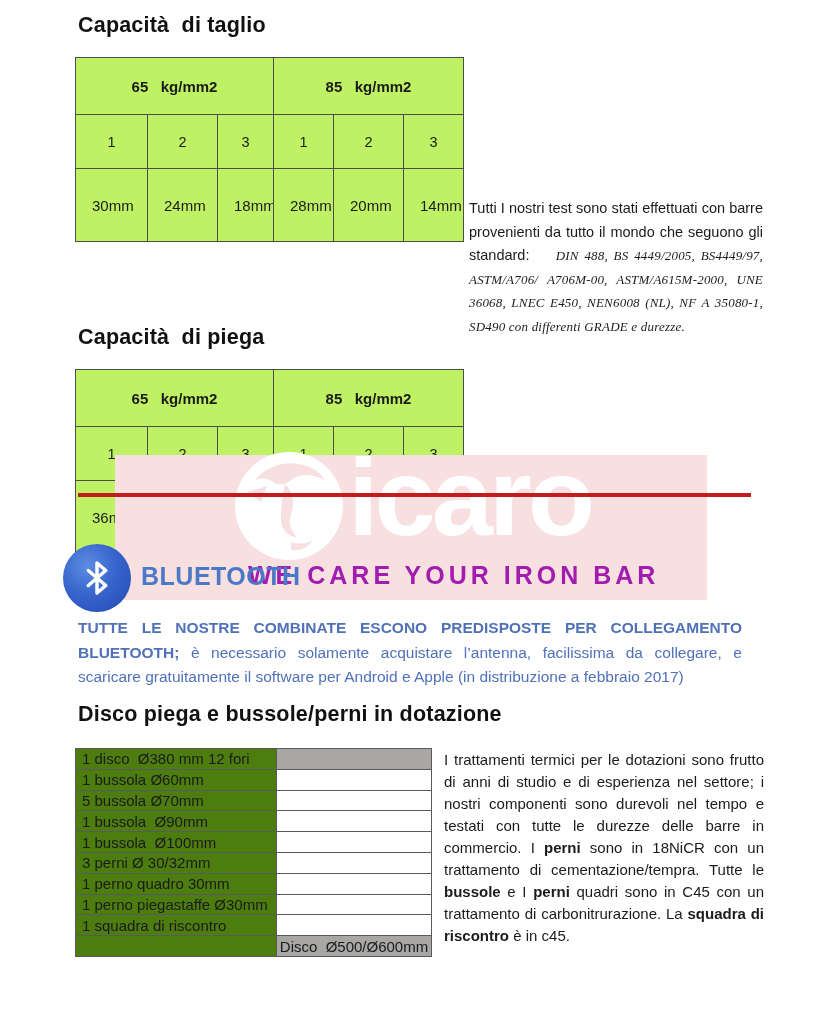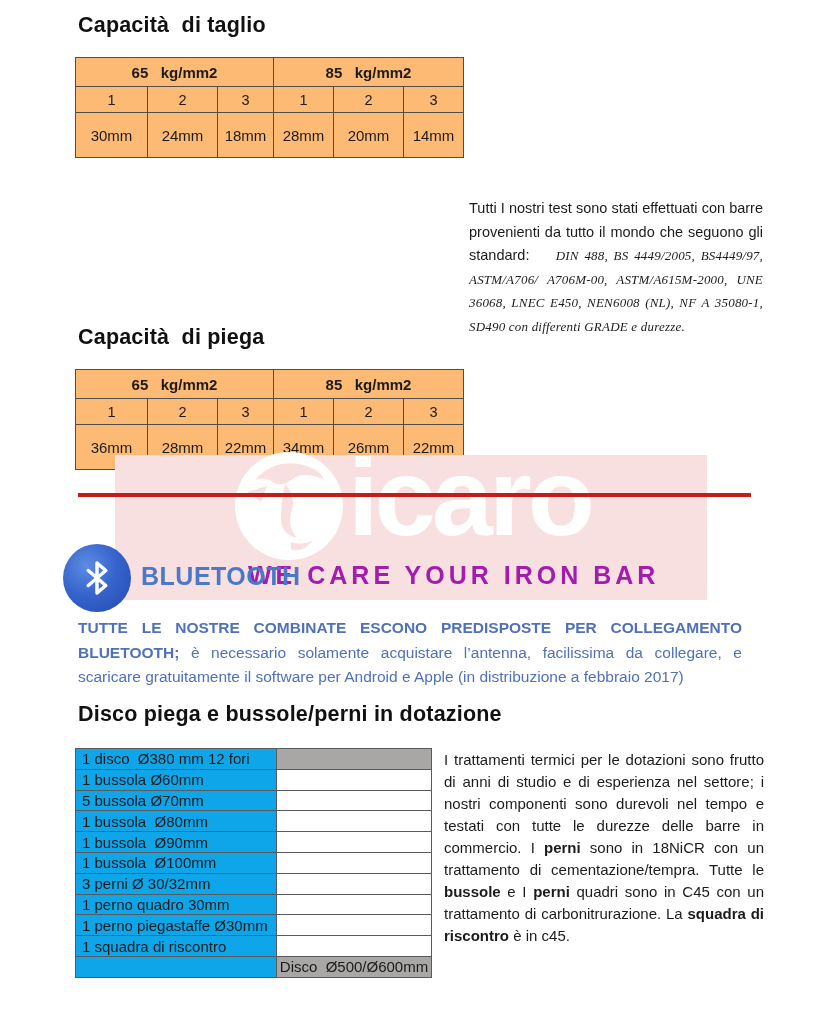--- a/index.html
+++ b/index.html
@@ -11,22 +11,22 @@
   h2.sec-title{
     margin:0;font-size:21.5px;font-weight:bold;color:#111;
     letter-spacing:0.2px;
   }
   
   table.cap{
     border-collapse:collapse;table-layout:fixed;width:388px;
     font-family:"Liberation Sans",sans-serif;
   }
   table.cap td,table.cap th{
-    border:1px solid #4d4d4d;background:#fdba74;text-align:center;
-    padding:2px;overflow:hidden;
+    border:1px solid #4d4d4d;background:#bef264;text-align:center;
+    padding:16px;overflow:hidden;
   }
   table.cap th{font-size:15px;font-weight:bold;height:24px;}
   table.cap tr.numrow td{font-size:14.5px;height:21px;}
   table.cap tr.valrow td{font-size:15px;height:40px;}
   
   .para{ text-align:justify; }
   .seg-plain{}
   .seg-bold{font-weight:bold;}
   .seg-serif-italic{
     font-family:"Liberation Serif",serif;font-style:italic;font-size:13px;
@@ -63,21 +63,21 @@
   #bt-note{
     left:78px;top:616px;width:664px;font-size:15.5px;line-height:24.5px;
     color:#5071b8;z-index:3;
   }
   
   table.dot{
     border-collapse:collapse;table-layout:fixed;width:356px;
   }
   table.dot td,table.dot th{
     border:1px solid #5a5a5a;padding:0 0 0 6px;font-size:15px;
-    background:#0ea5e9;height:19.8px;text-align:left;overflow:hidden;white-space:nowrap;
+    background:#4d7c0f;height:19.8px;text-align:left;overflow:hidden;white-space:nowrap;
   }
   table.dot th{
     text-align:center;font-size:14.5px;font-weight:bold;height:23px;padding:0;
     background:#e7e5e3;
   }
   table.dot th.dark, table.dot td.dark{background:#a8a7a5;}
   table.dot td.opt{text-align:center;padding:0;}
   #dotazione-note{left:444px;top:749px;width:320px;font-size:15px;line-height:22px;}
 </style>
 </head>
@@ -195,24 +195,20 @@
   </tr>
   <tr>
     <td>1 bussola Ø60mm</td>
     <td class="opt" style="background:#ffffff"></td>
   </tr>
   <tr>
     <td>5 bussola Ø70mm</td>
     <td class="opt" style="background:#ffffff"></td>
   </tr>
   <tr>
-    <td>1 bussola &nbsp;Ø80mm</td>
-    <td class="opt" style="background:#ffffff"></td>
-  </tr>
-  <tr>
     <td>1 bussola &nbsp;Ø90mm</td>
     <td class="opt" style="background:#ffffff"></td>
   </tr>
   <tr>
     <td>1 bussola &nbsp;Ø100mm</td>
     <td class="opt" style="background:#ffffff"></td>
   </tr>
   <tr>
     <td>3 perni Ø 30/32mm</td>
     <td class="opt" style="background:#ffffff"></td>

